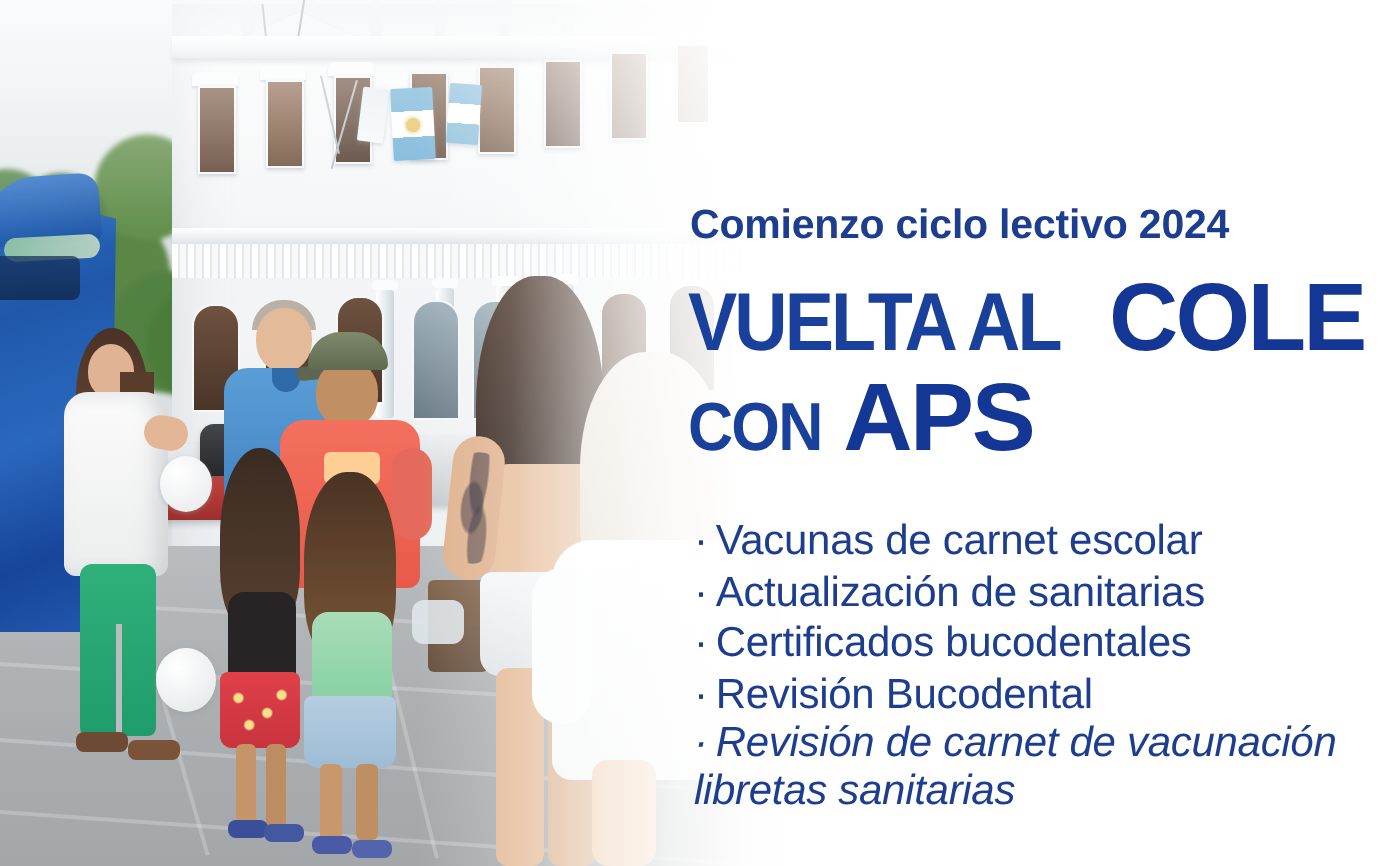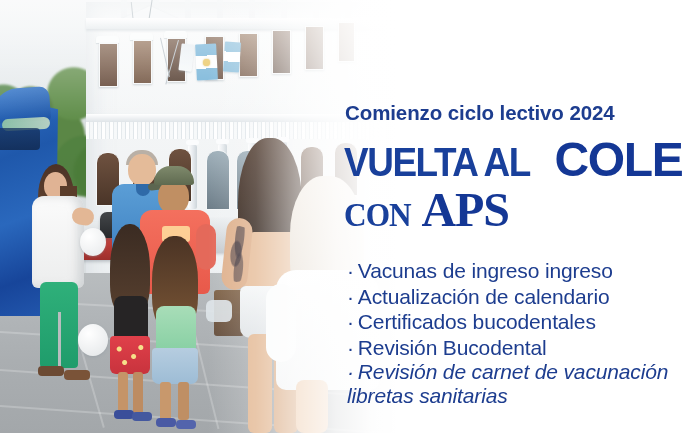--- a/index.html
+++ b/index.html
@@ -348,21 +348,20 @@
     color:#143795;
     letter-spacing:-1.4px;
     display:inline-block;
     vertical-align:baseline;
     margin-left:4px;
   }
   .headline2{
     position:absolute;left:-1px;top:186px;
     white-space:nowrap;
     line-height:1;
-    font-family:Liberation Serif, serif;
   }
   .headline2 .small{
     font-size:34px;
     font-weight:700;
     color:#19409b;
     letter-spacing:-1px;
     transform:scaleX(.92);
     display:inline-block;
     transform-origin:left center;
   }
@@ -553,21 +552,21 @@
 
     <div class="headline">
       <span class="small">VUELTA AL</span><span class="big">COLE</span>
     </div>
 
     <div class="headline2">
       <span class="small">CON</span><span class="big">APS</span>
     </div>
 
     <ul class="bullets">
-      <li><span class="dot">·</span><span>Vacunas de ingreso ingreso</span></li>
-      <li><span class="dot">·</span><span>Actualización de calendario</span></li>
+      <li><span class="dot">·</span><span>Vacunas de carnet escolar</span></li>
+      <li><span class="dot">·</span><span>Actualización de sanitarias</span></li>
       <li><span class="dot">·</span><span>Certificados bucodentales</span></li>
       <li><span class="dot">·</span><span>Revisión Bucodental</span></li>
       <li class="wrap"><span class="dot">·</span><span>Revisión de carnet de vacunación libretas sanitarias</span></li>
     </ul>
 
   </div>
 </div>
 
 </body></html>

